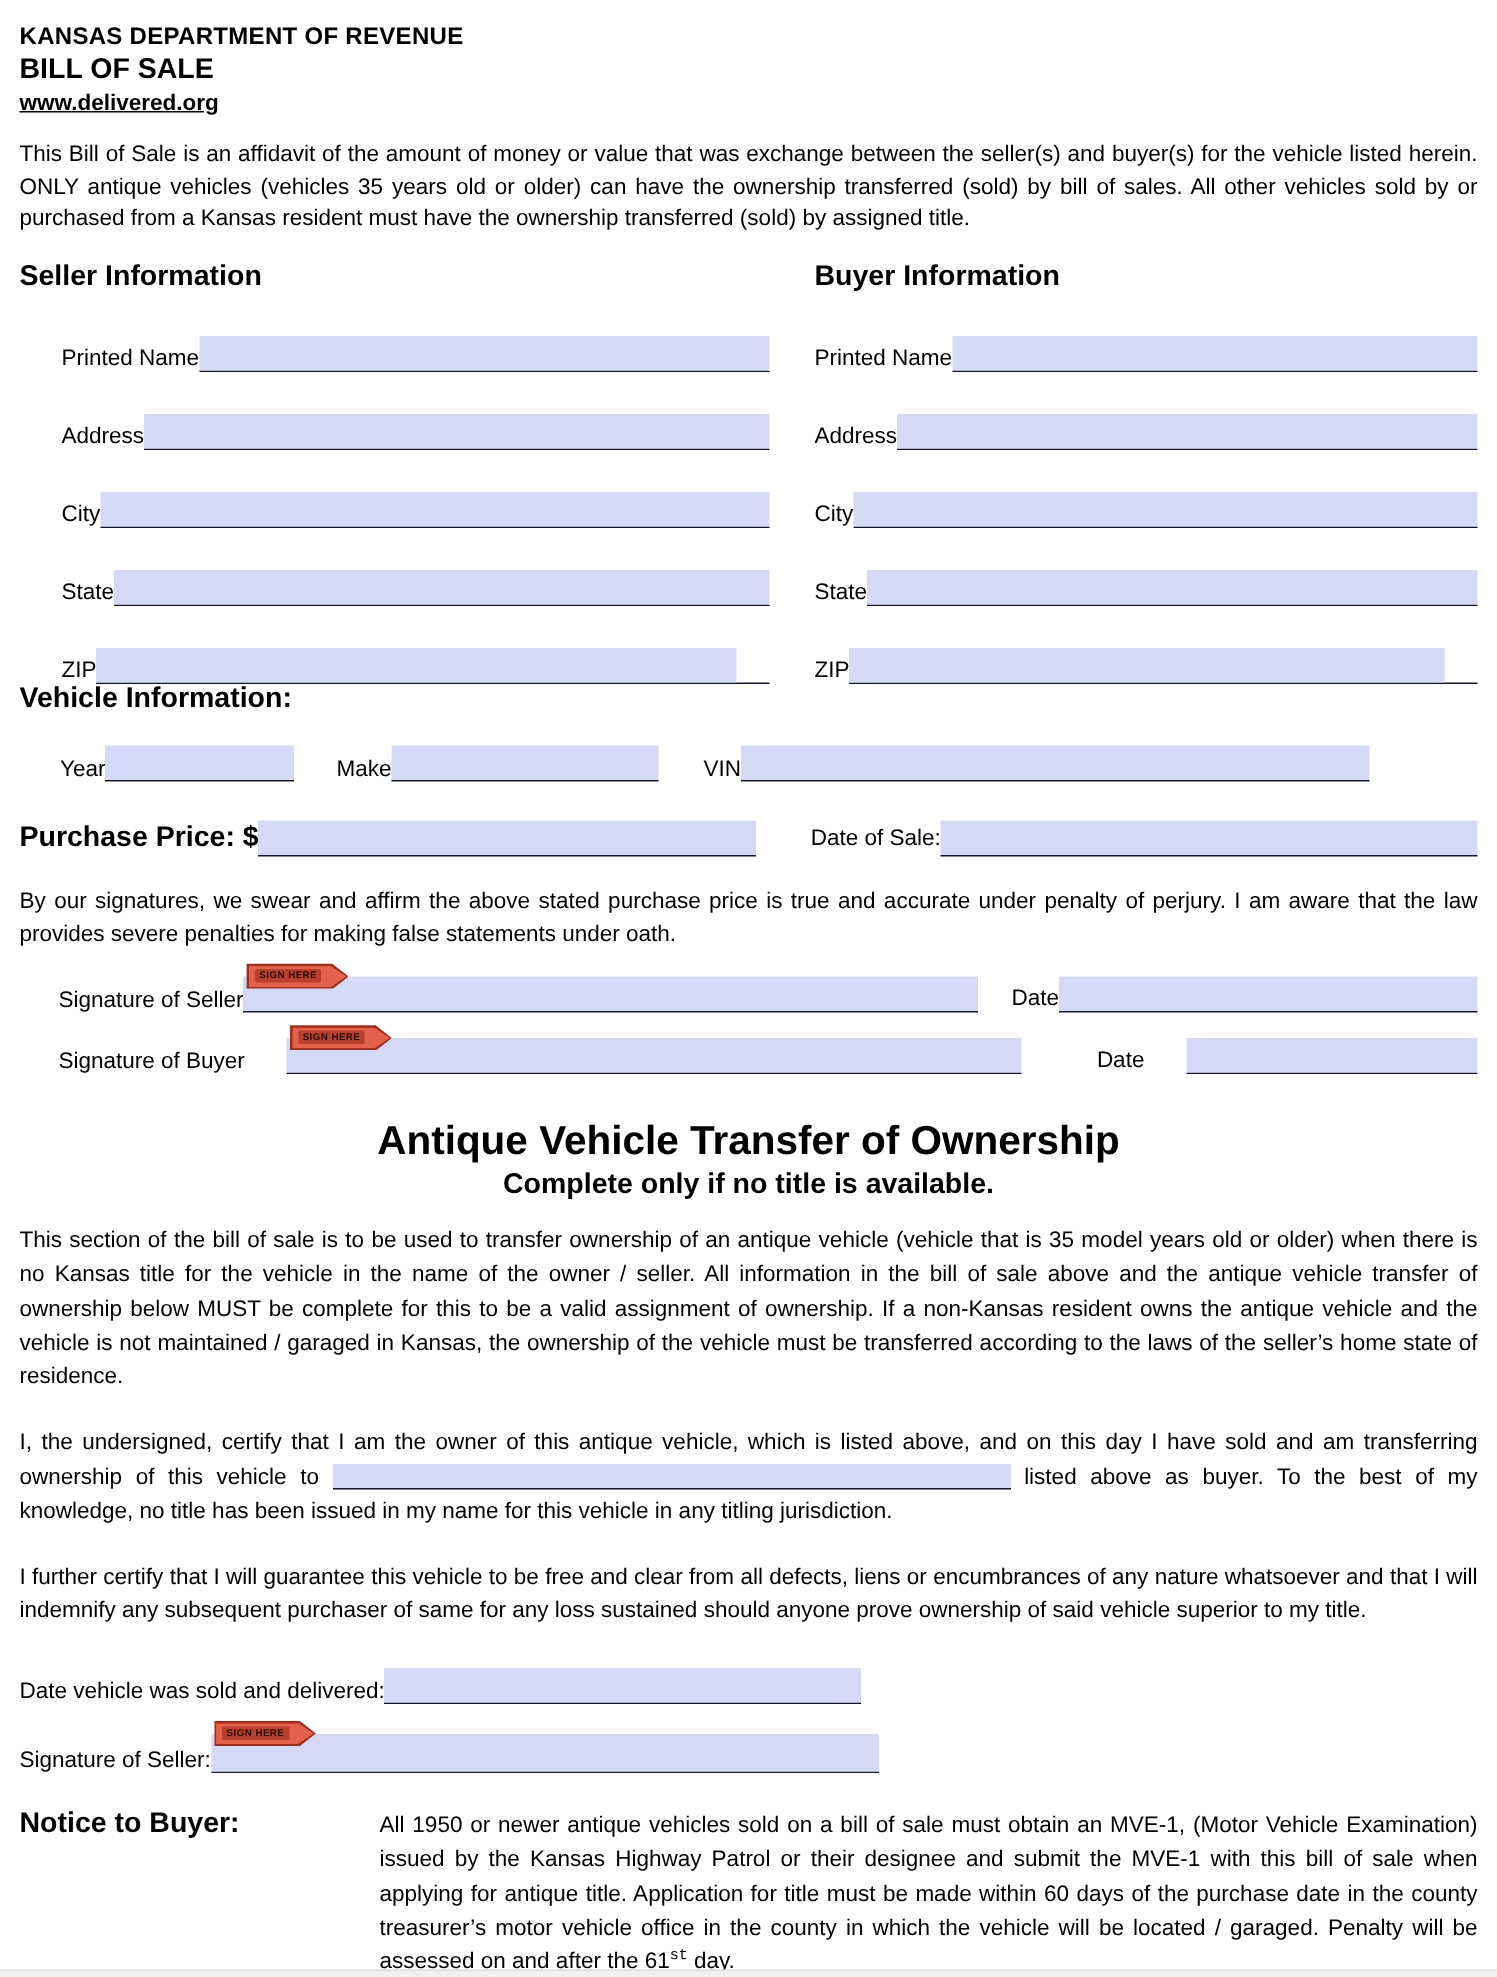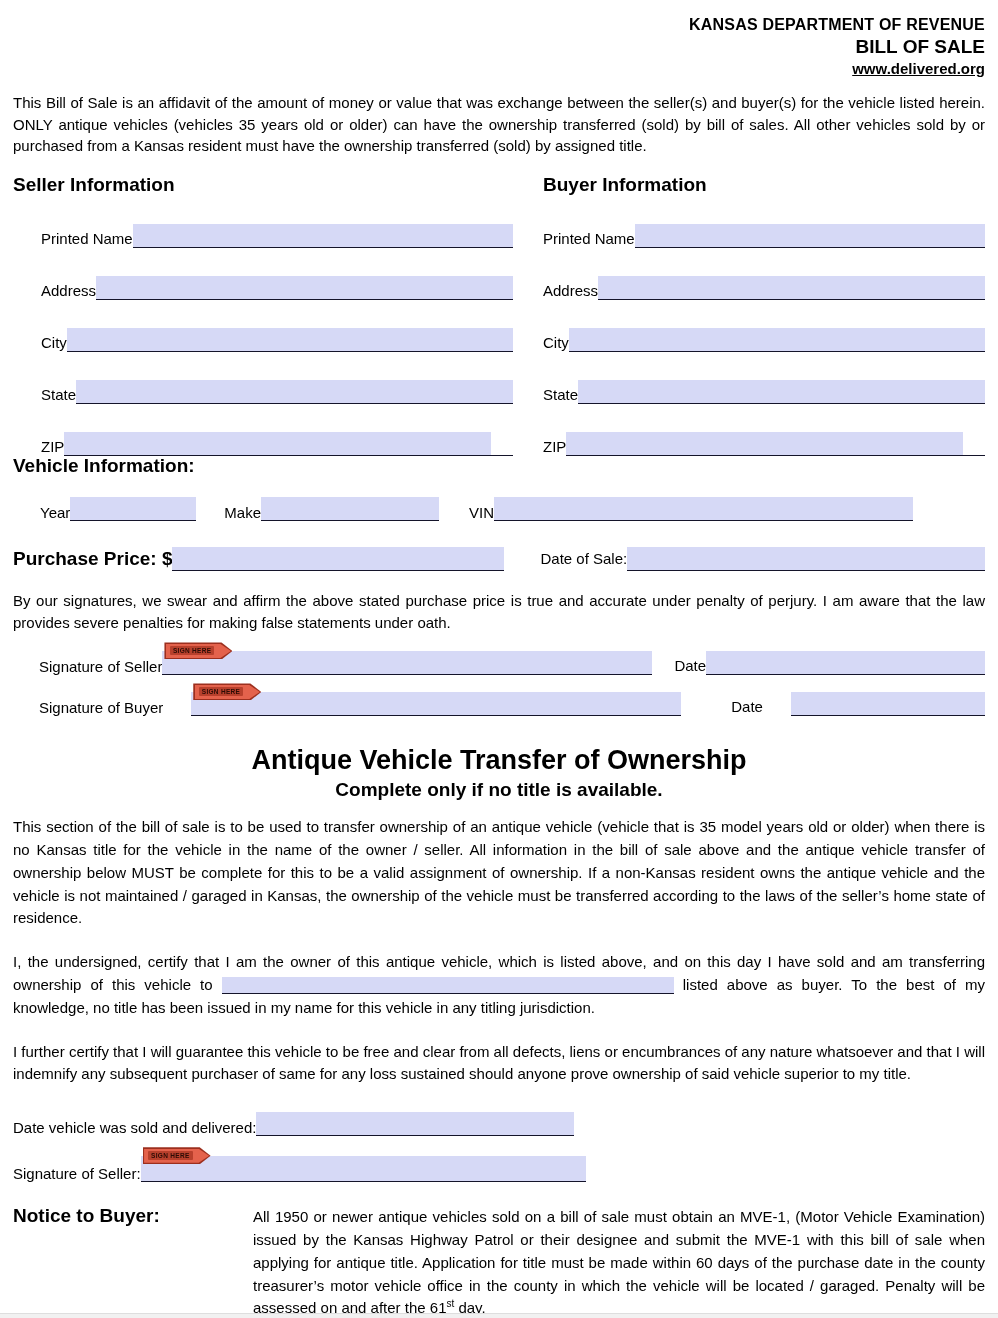--- a/index.html
+++ b/index.html
@@ -11,21 +11,21 @@
   *{box-sizing:border-box;}
   html,body{margin:0;padding:0;}
   body{
     width:998px;height:1318px;background:#ffffff;color:#000;
     font-family:"Liberation Sans","DejaVu Sans",sans-serif;
     font-size:15px;position:relative;overflow:hidden;
   }
   .page{padding:16px 13px 0 13px;}
 
   
-  .hdr{text-align:right;}
+  .hdr{text-align:left;}
   .hdr-agency{font-size:16px;font-weight:bold;letter-spacing:.2px;}
   .hdr-title{font-size:19px;font-weight:bold;line-height:1.05;margin-top:3px;}
   .hdr-site{font-size:15px;font-weight:bold;text-decoration:underline;margin-top:3px;display:inline-block;}
 
   p{margin:0;}
   .jtext{text-align:justify;line-height:1.45;}
 
   .intro{margin-top:15px;}
 
   
@@ -87,21 +87,21 @@
     border-bottom:1.6px solid var(--underline);vertical-align:-4px;}
   .dsrow{display:flex;align-items:flex-end;height:24px;margin-top:26px;}
   .b-datesold{width:318px;}
   .asrow{display:flex;align-items:flex-end;height:26px;margin-top:20px;}
   .b-asig{width:445px;height:26px;}
 
   
   .notice{display:flex;margin-top:24px;gap:28px;}
   .notice-h{width:212px;flex:none;font-size:19px;font-weight:bold;line-height:1.1;}
   .notice-body{flex:1;text-align:justify;line-height:1.52;}
-  sup.st{font-size:10px;line-height:0;}
+  sup.st{font-size:10px;line-height:0;font-family:Liberation Mono, monospace;}
 
   
   .footer{margin-top:30px;font-size:14.5px;}
   .footer .b{font-weight:bold;}
   .footer .rev{margin-left:10px;}
 
   .page-edge{position:absolute;left:0;right:0;bottom:0;height:5px;background:#f1f1f1;border-top:1px solid #dedede;}
 </style>
 </head>
 <body>

